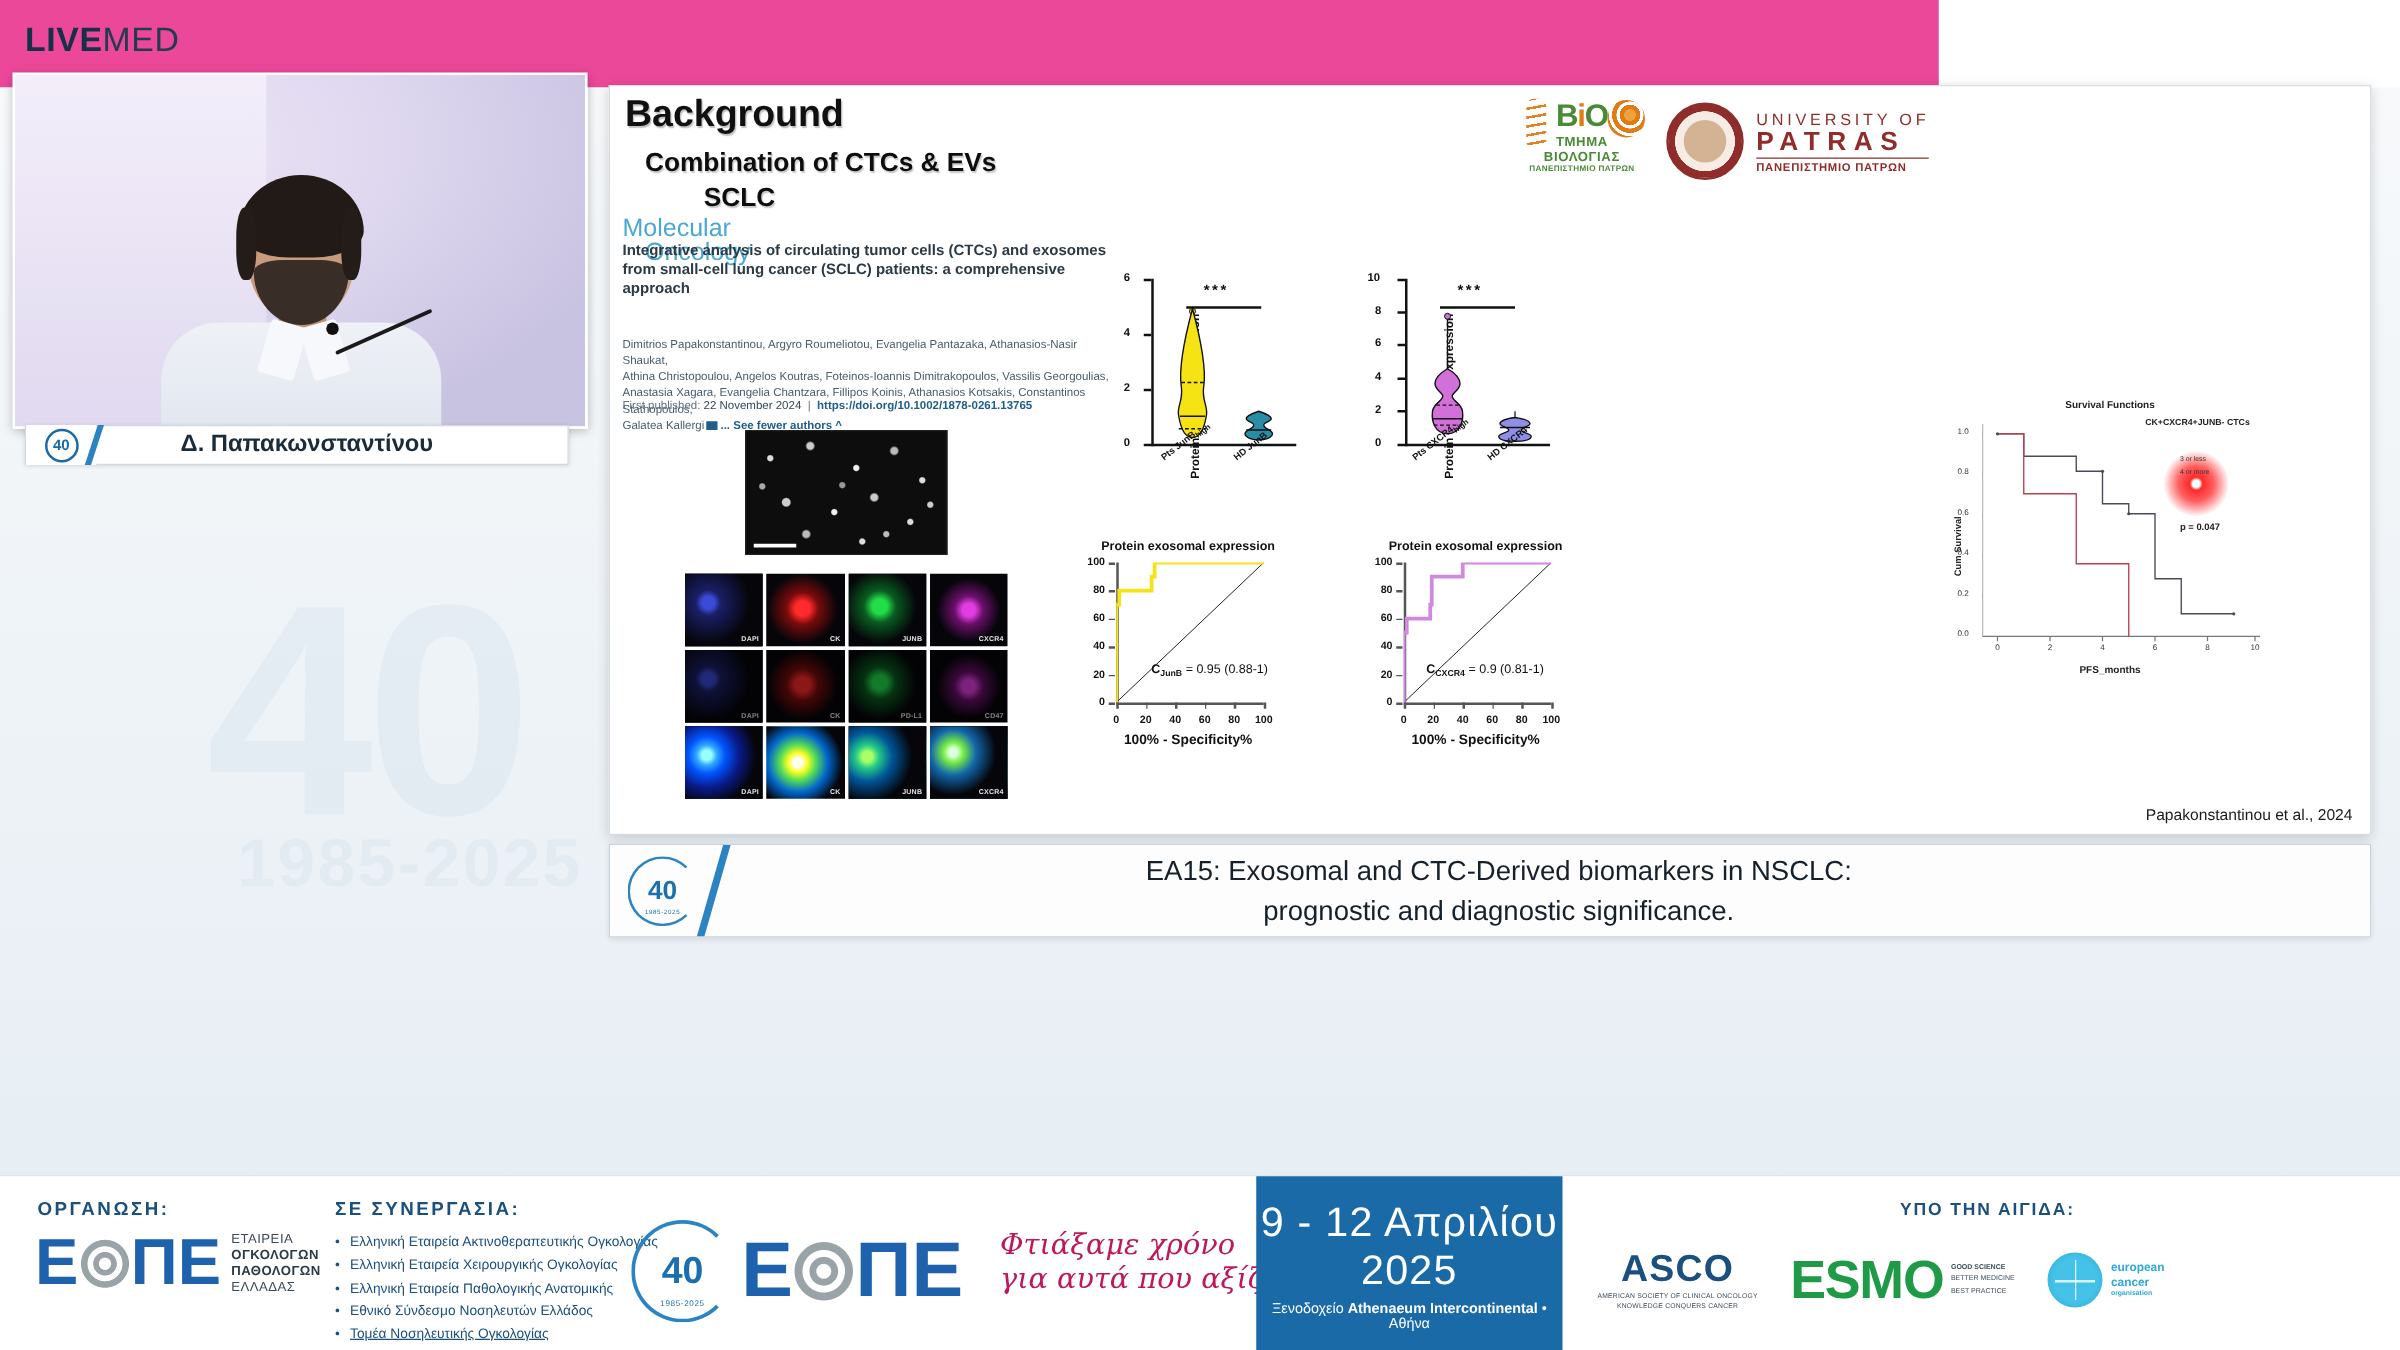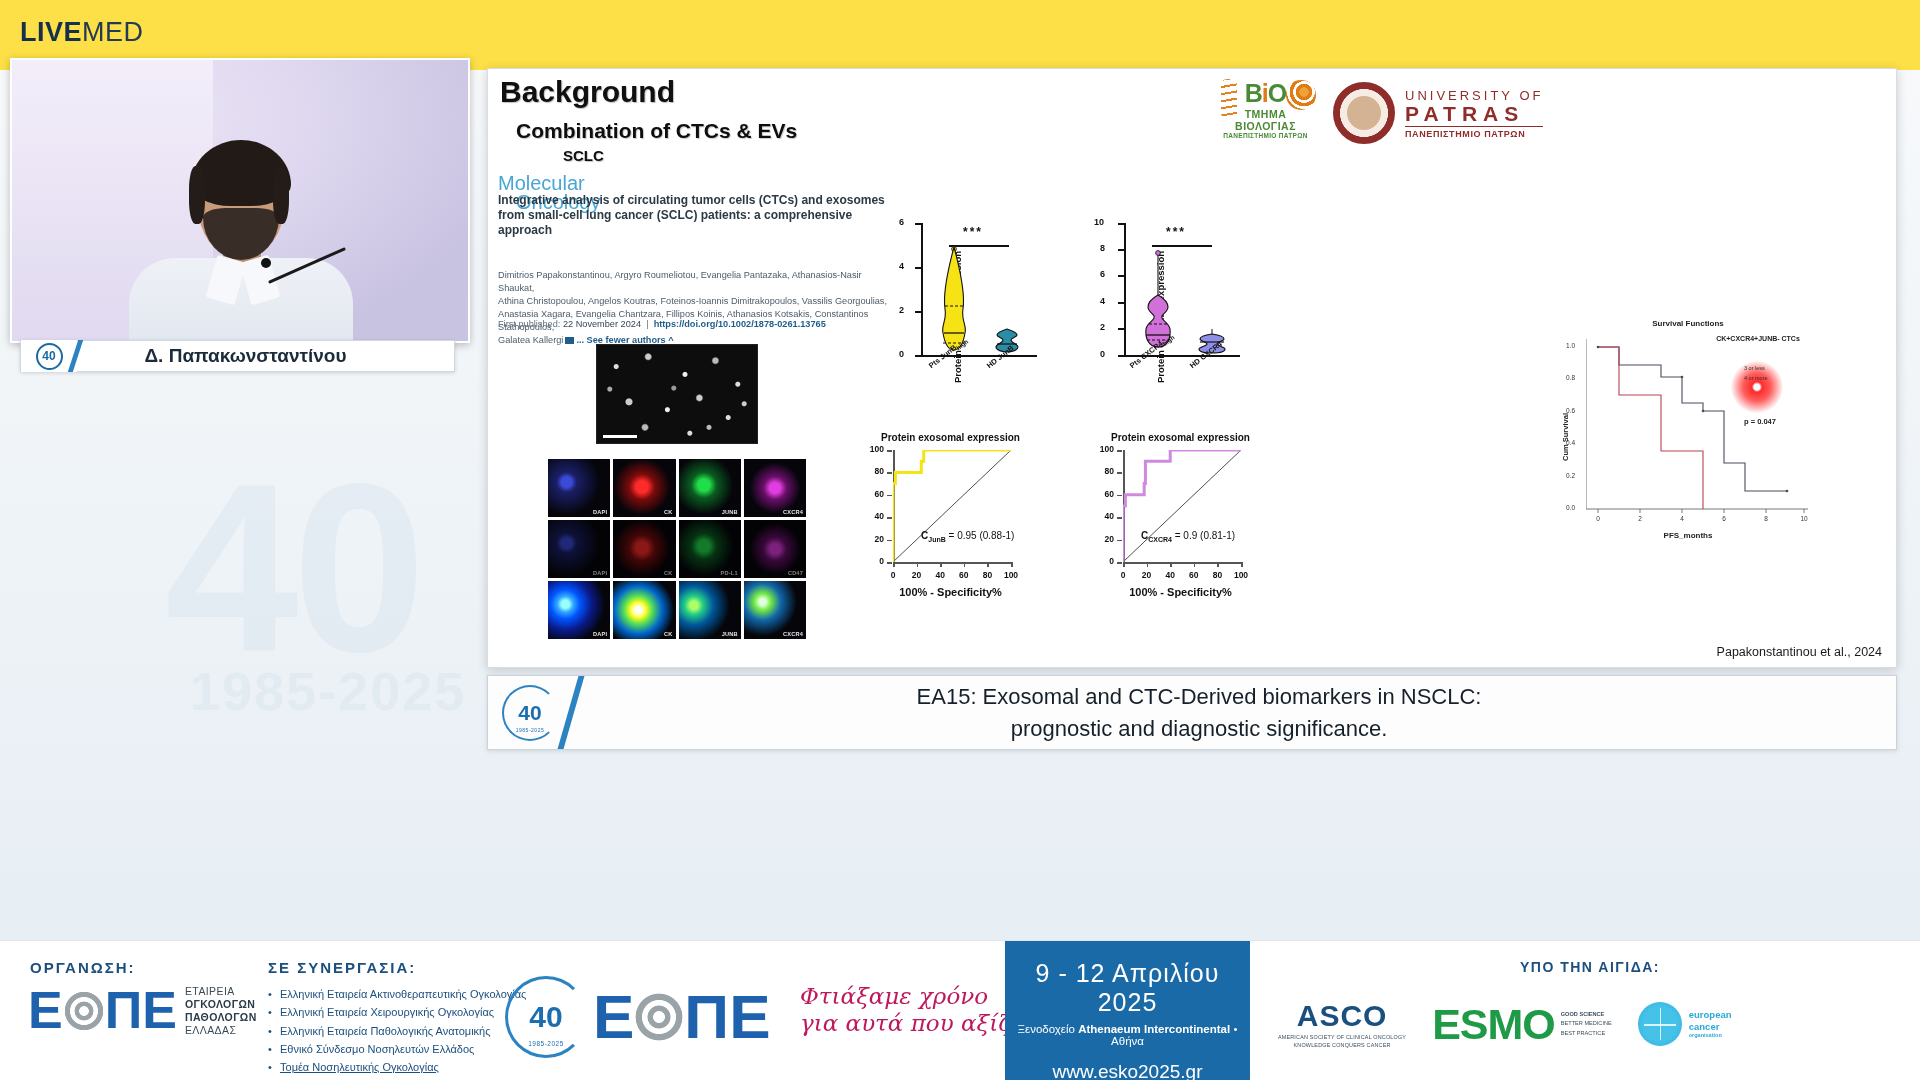--- a/index.html
+++ b/index.html
@@ -6,22 +6,22 @@
   html, body {
     width: 1920px; height: 1080px;
     font-family: "Liberation Sans", sans-serif;
     background: #ffffff;
     overflow: hidden;
   }
   .stage { position: relative; width: 1920px; height: 1080px; background:#fff; }
 
   
   .topbar {
-    position:absolute; left:0; top:0; width:1920px; height:70px;
-    background:#fde047;
+    position:absolute; left:0; top:0; width:1551px; height:70px;
+    background:#ec4899;
   }
   .logo-live {
     position:absolute; left:20px; top:17px;
     font-size:27px; letter-spacing:.5px; color:#17304a;
   }
   .logo-live b { font-weight:800; }
   .logo-live span { font-weight:300; color:#223a52;}
 
   
   .main-area{
@@ -133,21 +133,21 @@
   }
   .s-title{
     position:absolute; left:12px; top:6px; font-size:30px; font-weight:800;
     color:#101010; text-shadow:1px 1px 1px rgba(0,0,0,.25);
   }
   .s-sub1{
     position:absolute; left:28px; top:50px; font-size:21px; font-weight:700;
     color:#0d0d0d; text-shadow:1px 1px 1px rgba(0,0,0,.22);
   }
   .s-sub2{
-    position:absolute; left:75px; top:78px; font-size:15px; font-weight:700;
+    position:absolute; left:75px; top:78px; font-size:21px; font-weight:700;
     color:#0d0d0d; text-shadow:1px 1px 1px rgba(0,0,0,.22);
   }
 
   
   .logo-bio{
     position:absolute; left:725px; top:10px; width:105px; height:70px; text-align:center;
   }
   .bio-word{font-size:25px;font-weight:800;color:#4a8a36;letter-spacing:-1px;}
   .bio-word .i{color:#e07c16;}
   .bio-l1{font-size:10.5px;font-weight:700;color:#4a8a36;letter-spacing:.5px;}
@@ -373,21 +373,21 @@
   .f-eope-big{display:flex;align-items:center;}
   .f-eope-big .c{font-size:62px;font-weight:800;color:#1e62ad;line-height:.8;}
   .f-eope-big .sp{width:56px;height:56px;border-radius:50%;
     background:radial-gradient(circle,#fff 0 14%, #9aa3a8 16% 28%, #fff 30% 42%, #9aa3a8 44% 58%, #fff 60% 72%, #9aa3a8 74% 100%);
     margin:0 -3px;}
   .f-script{position:absolute; left:800px; top:42px; font-family:"DejaVu Serif",serif;
     font-style:italic; color:#be185d; font-size:23px; line-height:1.18;}
 
   .f-date{position:absolute; left:1005px; top:0px; width:245px; height:140px;
     background:#1b6aa8; color:#fff; padding:18px 0 0 0; text-align:center;}
-  .f-date .d1{font-size:25px; font-weight:300; letter-spacing:1px;}
+  .f-date .d1{font-size:33px; font-weight:300; letter-spacing:1px;}
   .f-date .d2{font-size:11.5px; margin-top:6px;}
   .f-date .d2 b{font-weight:700;}
   .f-date .d3{font-size:19px; margin-top:14px; font-weight:300;}
 
   .f-aegis{position:absolute; left:1270px; top:18px; width:640px;}
   .f-aeg-head{font-size:14px; font-weight:700; color:#1b4f7e; letter-spacing:1.5px; text-align:center;}
   .f-aeg-row{position:absolute; left:0; top:30px; width:640px; height:70px;
     display:flex; align-items:center; gap:26px; padding-left:8px;}
   .asco{display:flex;flex-direction:column;align-items:center;}
   .asco .big{font-size:30px;font-weight:800;color:#1b4f7e;letter-spacing:1px;}

